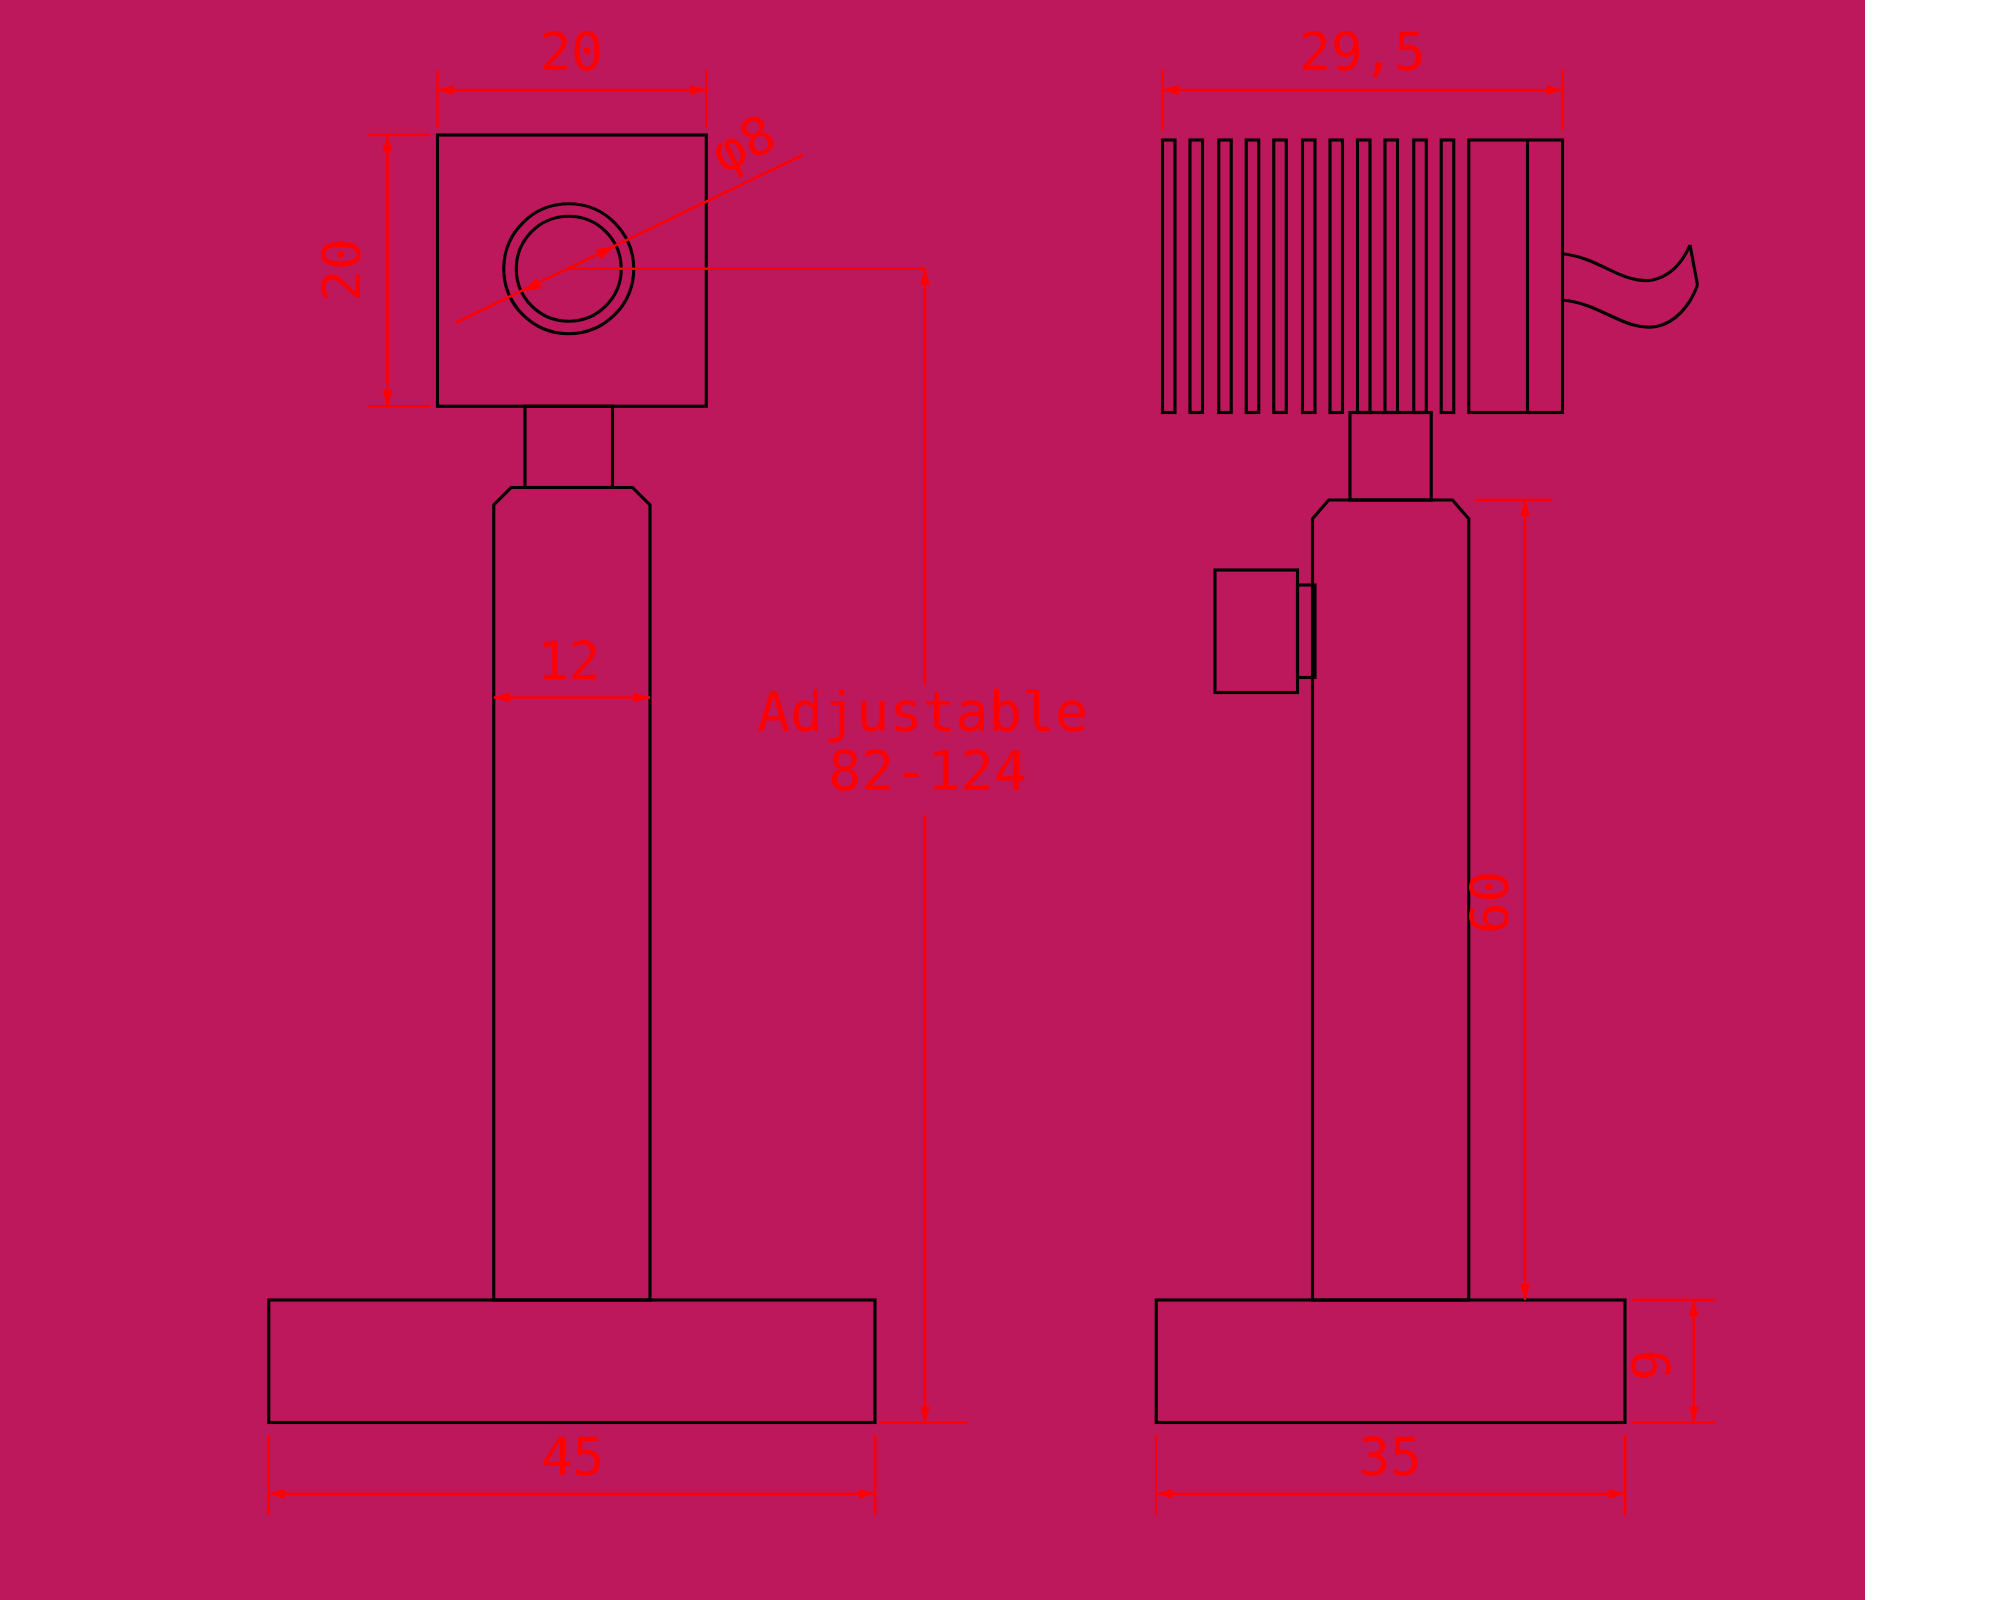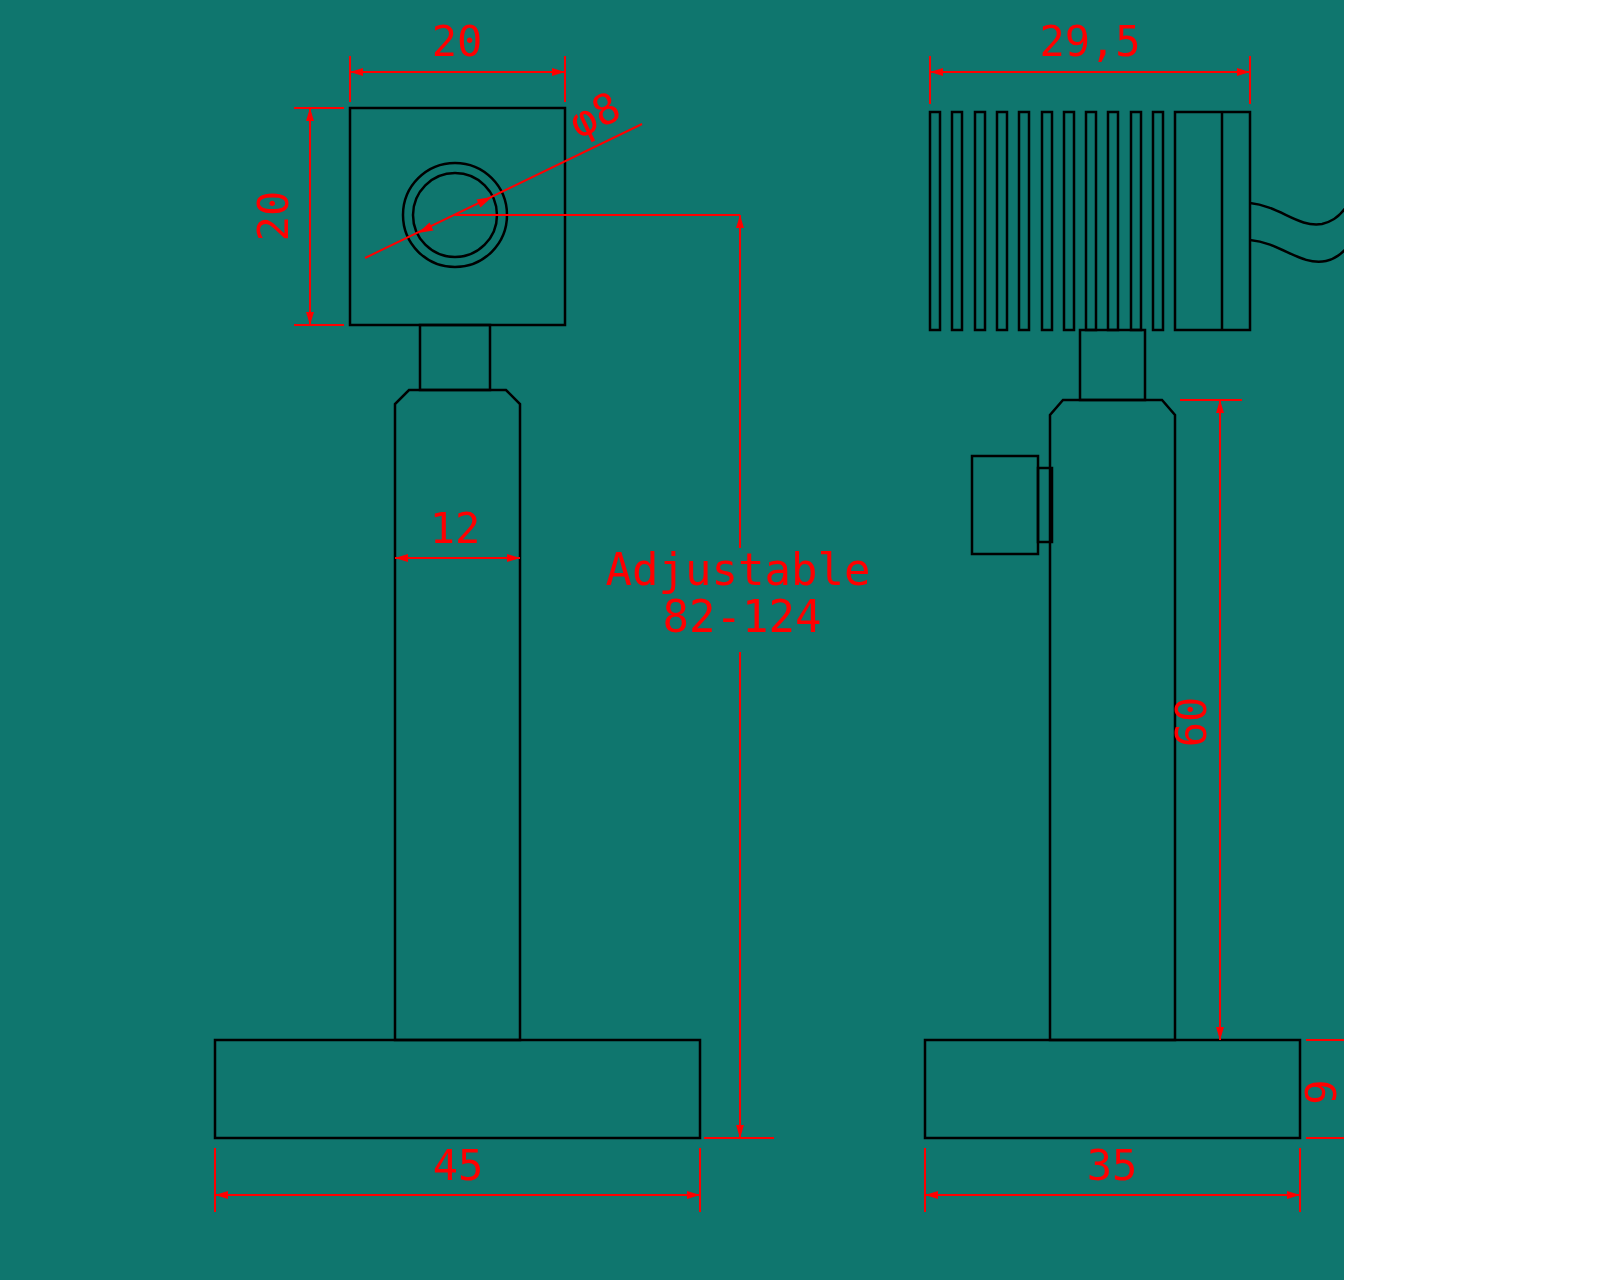--- a/index.html
+++ b/index.html
@@ -1,17 +1,17 @@
 <!DOCTYPE html>
 <html><head>
 <meta charset="utf-8">
 <title>Technical Drawing</title>
 <style>
   html,body{margin:0;padding:0;background:#ffffff;}
-  .stage{width:1344px;height:1280px;background:#0f766e;position:relative;overflow:hidden;}
+  .stage{width:1492px;height:1280px;background:#be185d;position:relative;overflow:hidden;}
   svg{display:block;}
   .outline{stroke:#000000;stroke-width:2.5;fill:none;stroke-linejoin:miter;stroke-linecap:butt;}
   .dim{stroke:#ff0000;stroke-width:2;fill:none;}
   .dimfill{fill:#ff0000;stroke:none;}
   .dim-text{fill:#ff0000;font-family:"DejaVu Sans Mono",monospace;font-size:42px;}
   .dim-text-lg{font-size:44px;}
   text{user-select:none;}
 </style>
 </head>
 <body>

